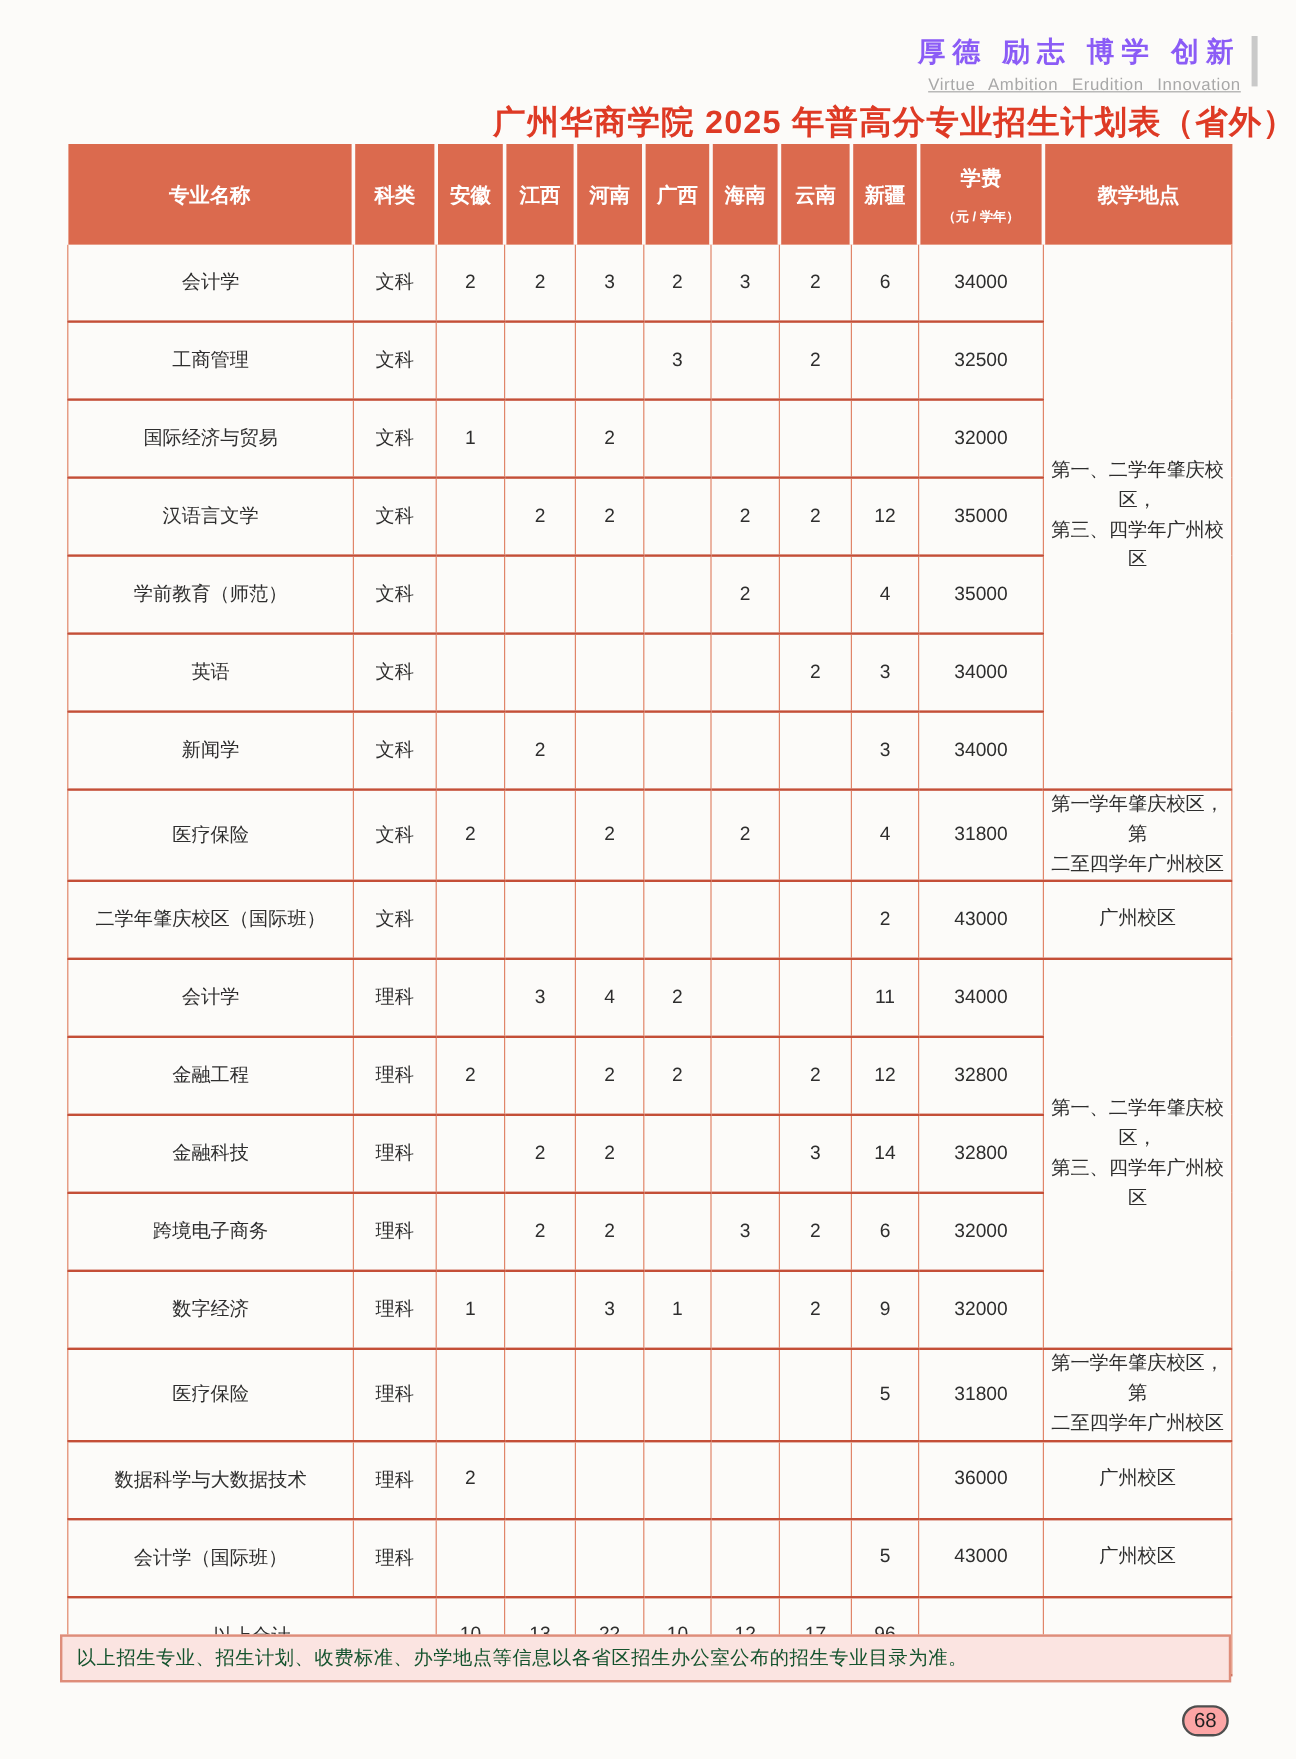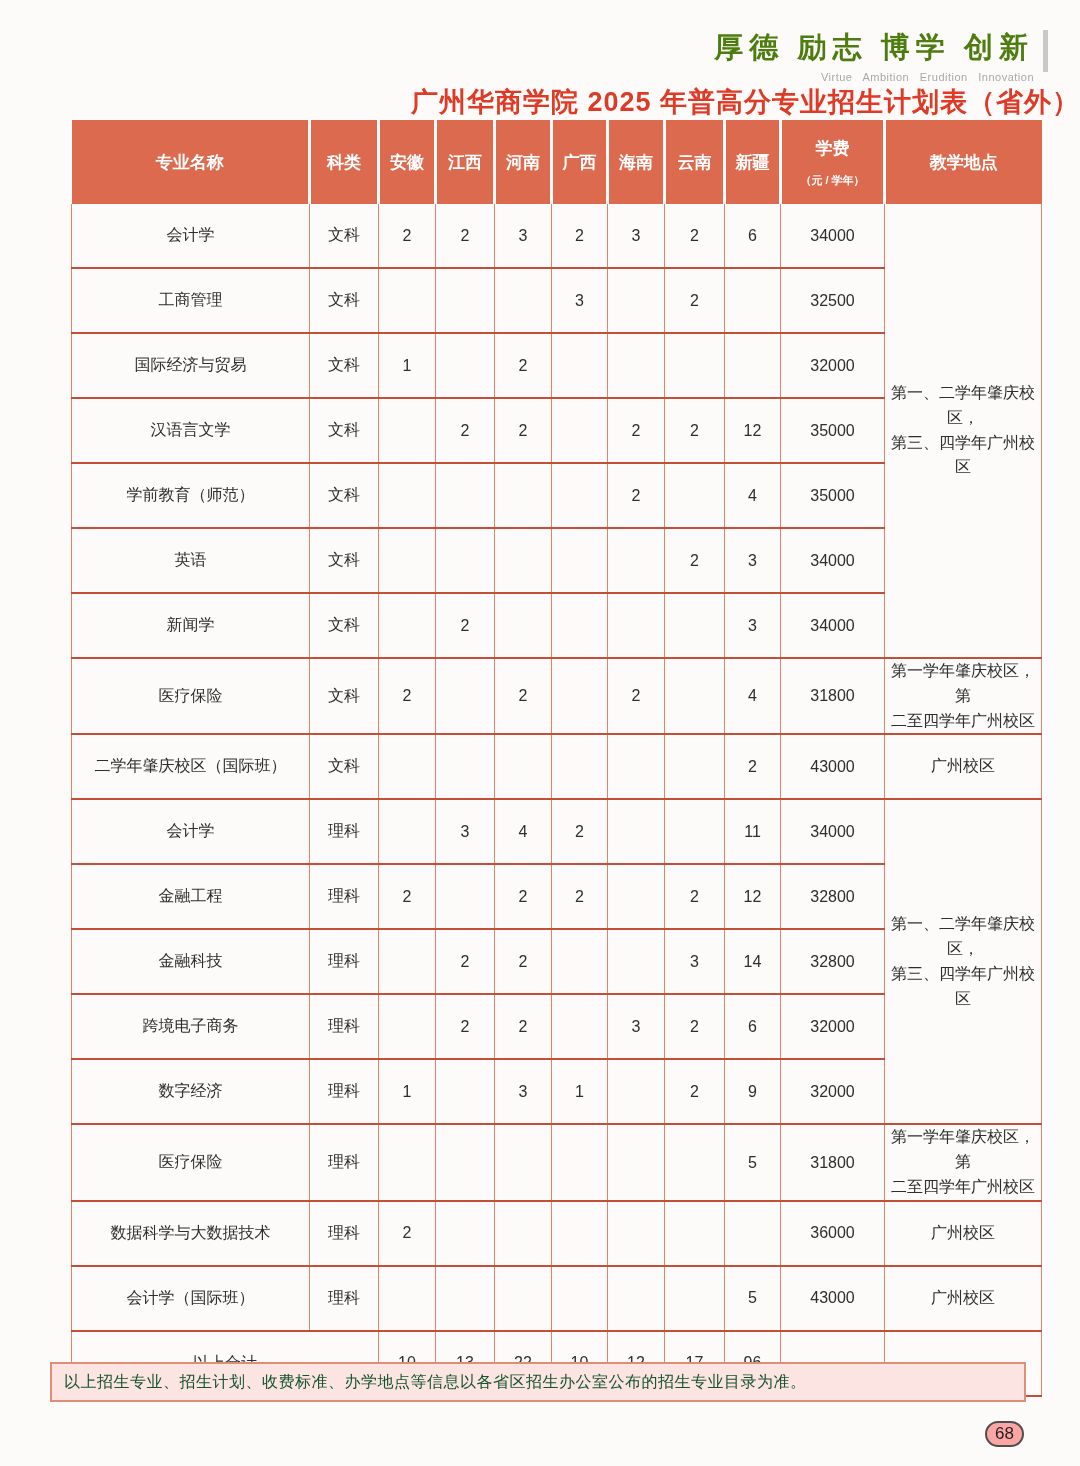--- a/index.html
+++ b/index.html
@@ -3,36 +3,36 @@
 <meta charset="utf-8">
 <style>
   html,body{margin:0;padding:0;background:#ffffff;}
   .page{
     position:relative;width:1080px;height:1466px;background:#FCFBF9;
     font-family:"Liberation Sans",sans-serif;overflow:hidden;
   }
   
   .slogan{position:absolute;top:28px;right:46px;text-align:right;}
   .slogan-cn{
-    font-family:Liberation Serif, serif;font-size:29px;font-weight:bold;
-    color:#4d7c0f;letter-spacing:6px;white-space:nowrap;
+    font-family:Liberation Sans, sans-serif;font-size:23px;font-weight:bold;
+    color:#8b5cf6;letter-spacing:6px;white-space:nowrap;
   }
   .slogan-en{
-    font-size:11px;color:#A8A8A8;letter-spacing:.5px;word-spacing:7px;
-    margin-top:3px;white-space:nowrap;
+    font-size:14px;color:#A8A8A8;letter-spacing:.5px;word-spacing:7px;
+    margin-top:3px;white-space:nowrap;text-decoration:underline;
   }
   .gray-bar{position:absolute;top:30px;left:1043px;width:5px;height:42px;background:#C9C9C9;}
   
   .title{
     position:absolute;top:84px;left:0;width:1080px;text-align:right;
     font-size:27px;font-weight:bold;color:#DE3A25;letter-spacing:1px;white-space:nowrap;
   }
   
   table.plan{
-    position:absolute;top:120px;left:71px;width:970px;
+    position:absolute;top:120px;left:56px;width:970px;
     border-collapse:collapse;table-layout:fixed;
   }
   table.plan thead th{
     height:84px;background:#DB6A4E;color:#ffffff;font-size:17px;font-weight:bold;
     border-left:3px solid #FCFBF9;padding:0;vertical-align:middle;text-align:center;
   }
   table.plan thead th:first-child{border-left:none;}
   .fee-sub{font-size:11px;font-weight:bold;margin-top:13px;}
   table.plan tbody td{
     height:63px;text-align:center;vertical-align:middle;color:#2E2E2E;font-size:16px;

